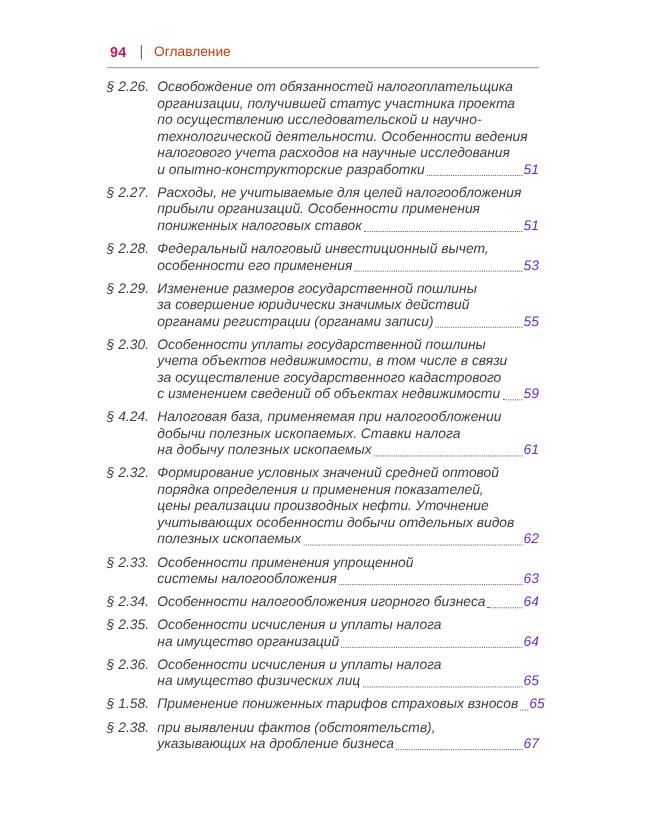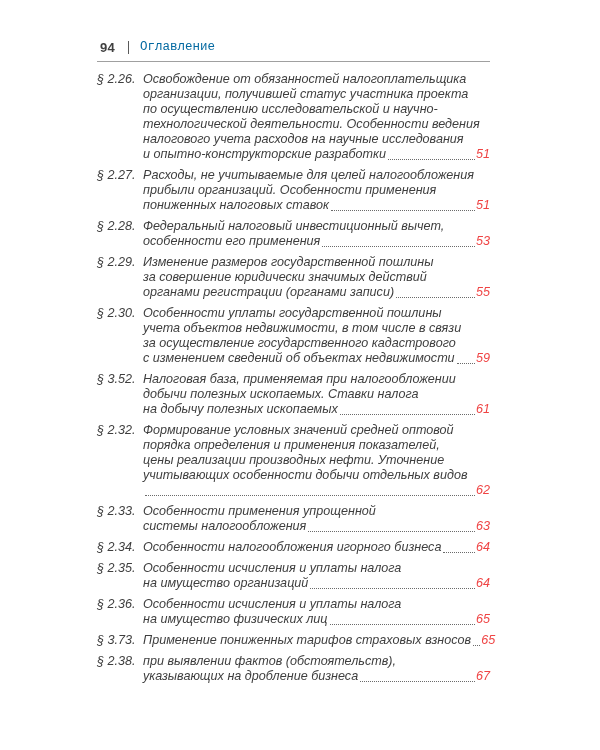--- a/index.html
+++ b/index.html
@@ -24,34 +24,33 @@
   
   .page-header {
     display: flex;
     align-items: center;
     height: 18px;
     padding-left: 3px;
   }
   .pnum {
     font-weight: bold;
     font-size: 13px;
-    color: #404040;
+    color: #be185d;
     letter-spacing: 0.3px;
   }
   .vbar {
     display: inline-block;
     width: 1px;
     height: 13px;
     background: #5a5a5a;
     margin: 0 11px 0 13px;
   }
   .rtitle {
     font-size: 12.5px;
-    color: #0369a1;
-    font-family: Liberation Mono, monospace;
+    color: #c2410c;
   }
   .rule {
     border-bottom: 1px solid #a0a0a0;
     margin-top: 5px;
   }
   
   .toc {
     margin-top: 10px;
     font-style: italic;
   }
@@ -87,21 +86,21 @@
   .leader::after {
     content: "";
     position: absolute;
     left: 2px;
     right: 1px;
     bottom: 2px;
     border-bottom: 1.6px dotted #6b6b6b;
   }
   .pg {
     white-space: nowrap;
-    color: #ef4444;
+    color: #6d28d9;
   }
 </style>
 </head>
 <body>
 
 <div class="sheet">
 
   <div class="page-header">
     <span class="pnum">94</span>
     <span class="vbar"></span>
@@ -173,40 +172,41 @@
           <div class="line">за осуществление государственного кадастрового</div>
           <div class="line last">
             <span class="txt">с изменением сведений об объектах недвижимости</span>
             <span class="leader"></span>
             <span class="pg">59</span>
           </div>
         </div>
     </div>
 
     <div class="entry">
-      <span class="label">§ 3.52.</span>
+      <span class="label">§ 4.24.</span>
       <div class="body">
           <div class="line">Налоговая база, применяемая при налогообложении</div>
           <div class="line">добычи полезных ископаемых. Ставки налога</div>
           <div class="line last">
             <span class="txt">на добычу полезных ископаемых</span>
             <span class="leader"></span>
             <span class="pg">61</span>
           </div>
         </div>
     </div>
 
     <div class="entry">
       <span class="label">§ 2.32.</span>
       <div class="body">
           <div class="line">Формирование условных значений средней оптовой</div>
           <div class="line">порядка определения и применения показателей,</div>
           <div class="line">цены реализации производных нефти. Уточнение</div>
           <div class="line">учитывающих особенности добычи отдельных видов</div>
           <div class="line last">
+            <span class="txt">полезных ископаемых</span>
             <span class="leader"></span>
             <span class="pg">62</span>
           </div>
         </div>
     </div>
 
     <div class="entry">
       <span class="label">§ 2.33.</span>
       <div class="body">
           <div class="line">Особенности применения упрощенной</div>
@@ -247,21 +247,21 @@
           <div class="line">Особенности исчисления и уплаты налога</div>
           <div class="line last">
             <span class="txt">на имущество физических лиц</span>
             <span class="leader"></span>
             <span class="pg">65</span>
           </div>
         </div>
     </div>
 
     <div class="entry">
-      <span class="label">§ 3.73.</span>
+      <span class="label">§ 1.58.</span>
       <div class="body">
           <div class="line last">
             <span class="txt">Применение пониженных тарифов страховых взносов</span>
             <span class="leader"></span>
             <span class="pg">65</span>
           </div>
         </div>
     </div>
 
     <div class="entry">

